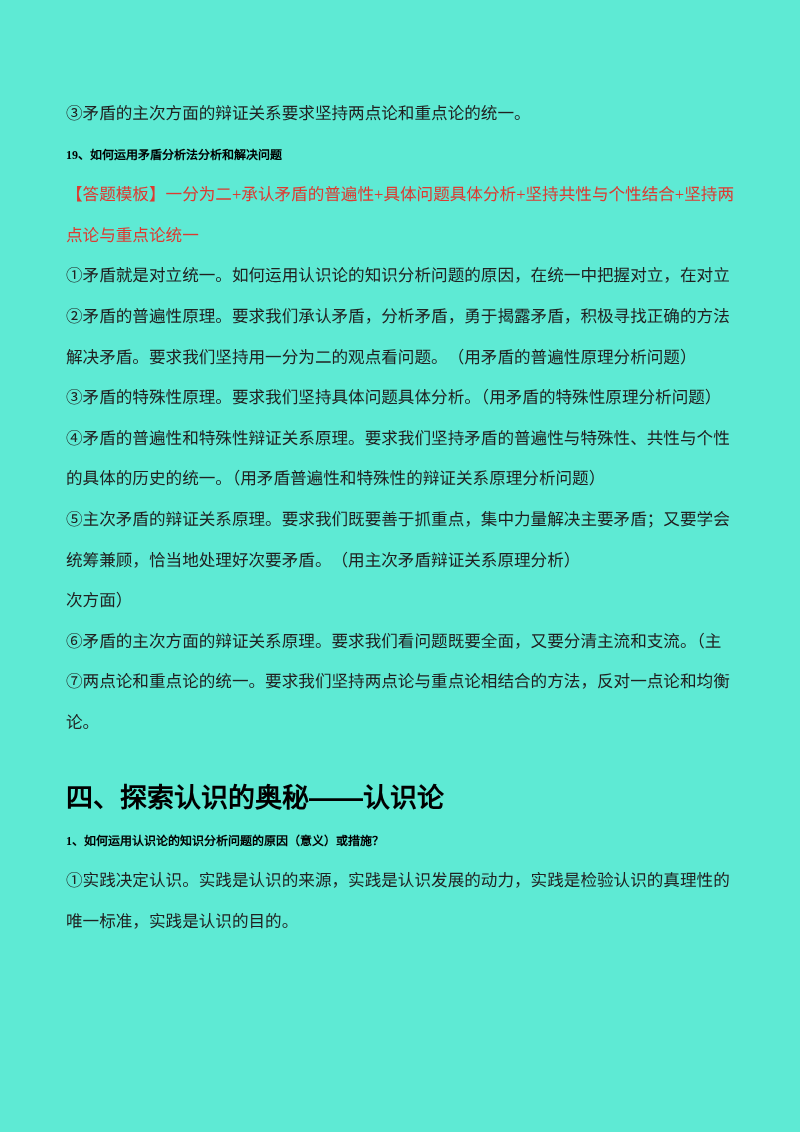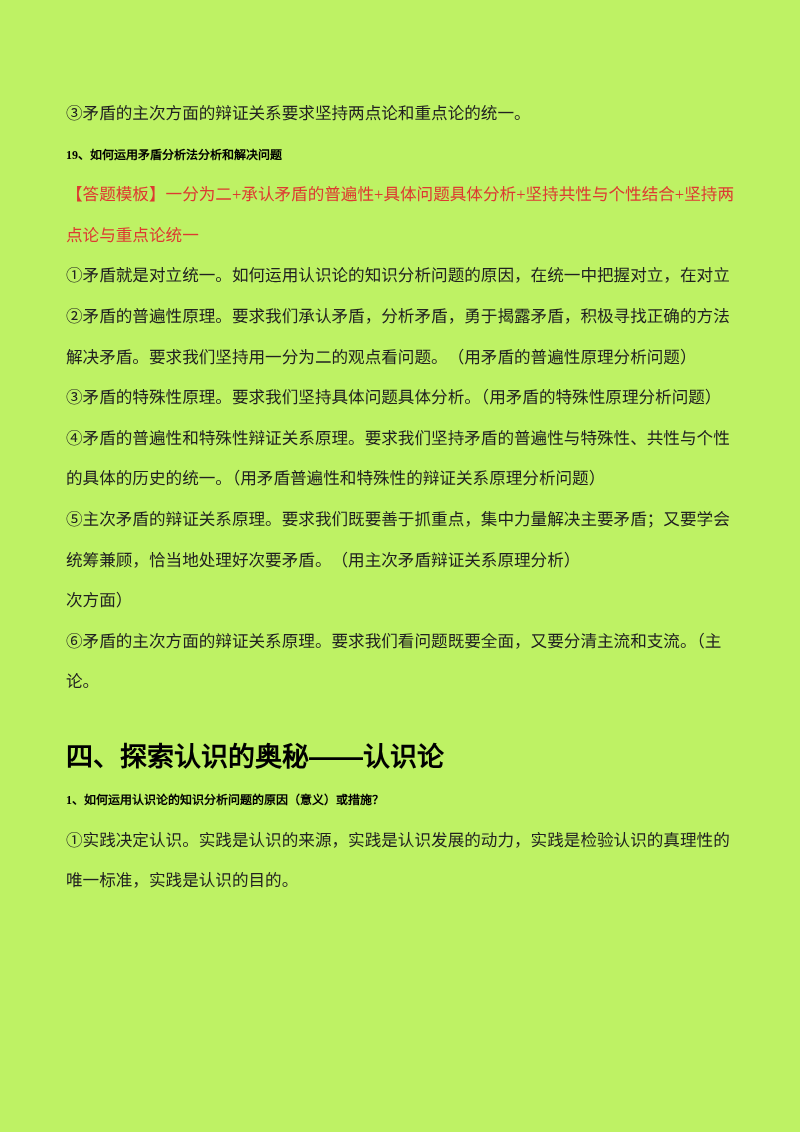--- a/index.html
+++ b/index.html
@@ -5,21 +5,21 @@
 <style>
   html, body {
     margin: 0;
     padding: 0;
     background: #ffffff;
   }
   .page {
     position: relative;
     width: 800px;
     height: 1132px;
-    background: #bef264;
+    background: #5eead4;
     overflow: hidden;
     box-sizing: border-box;
     padding: 94px 64px 0 66px;
     font-family: "Liberation Serif", "DejaVu Serif", serif;
     color: #212121;
   }
   .para {
     margin: 0;
     padding: 0;
   }
@@ -96,20 +96,21 @@
     <div class="ln">⑤主次矛盾的辩证关系原理。要求我们既要善于抓重点，集中力量解决主要矛盾；又要学会</div>
     <div class="ln">统筹兼顾，恰当地处理好次要矛盾。　（用主次矛盾辩证关系原理分析）</div>
   </div>
 
   <div class="para">
     <div class="ln">次方面）</div>
     <div class="ln">⑥矛盾的主次方面的辩证关系原理。要求我们看问题既要全面，又要分清主流和支流。（主</div>
   </div>
 
   <div class="para">
+    <div class="ln">⑦两点论和重点论的统一。要求我们坚持两点论与重点论相结合的方法，反对一点论和均衡</div>
     <div class="ln">论。</div>
   </div>
 
   <div class="para section-heading">
     <div class="ln">四、探索认识的奥秘——认识论</div>
   </div>
 
   <div class="para q-heading">
     <div class="ln">1、如何运用认识论的知识分析问题的原因（意义）或措施？</div>
   </div>

